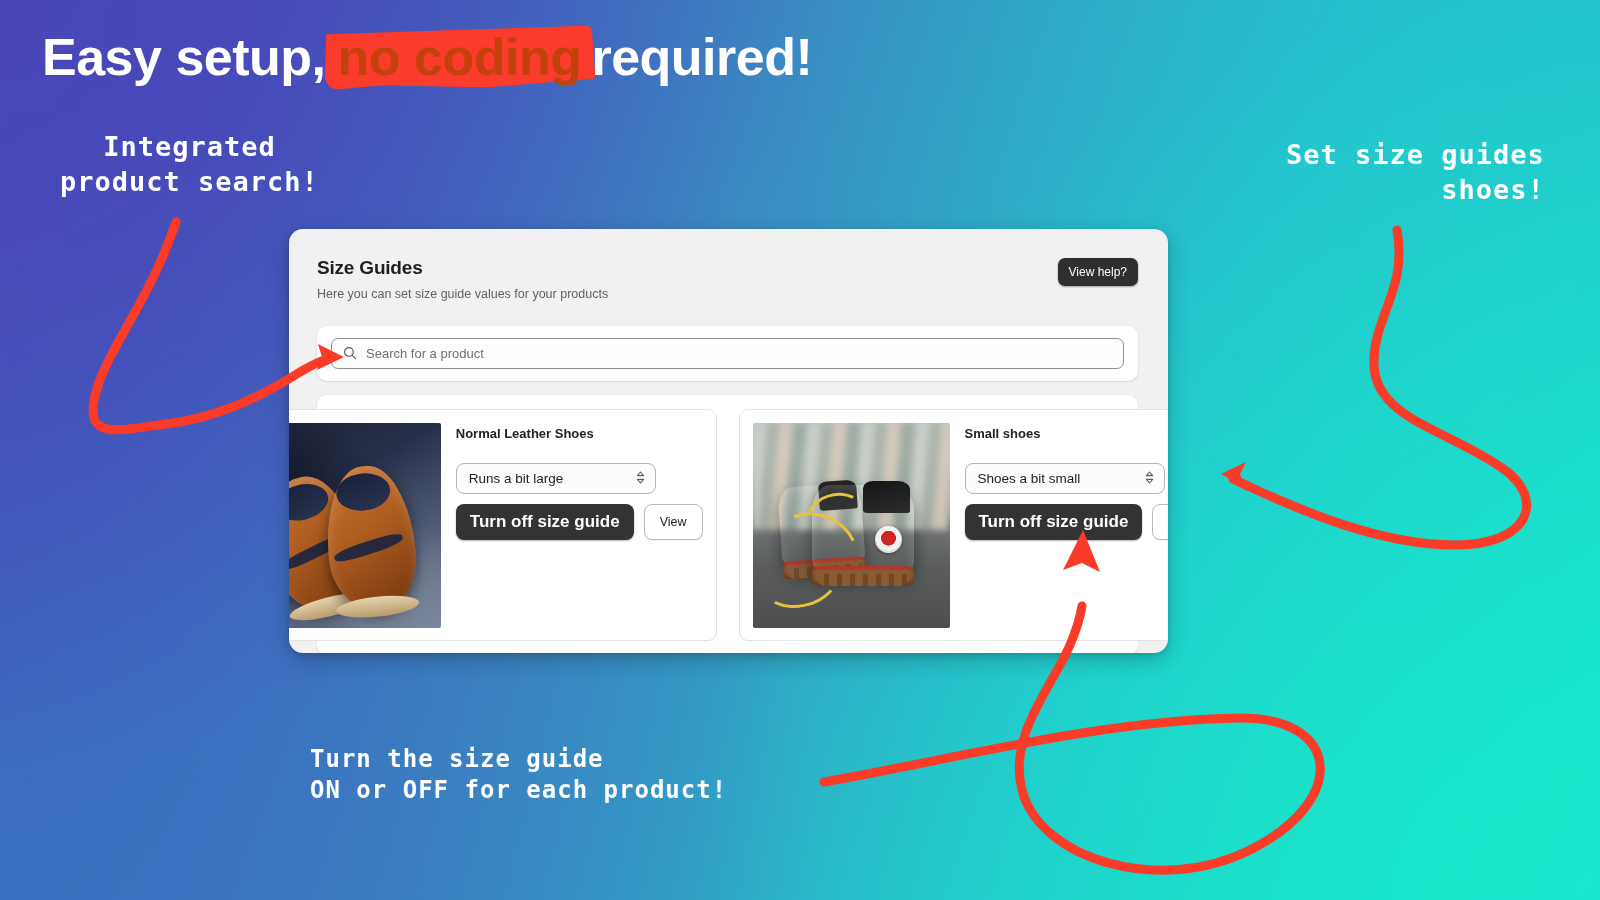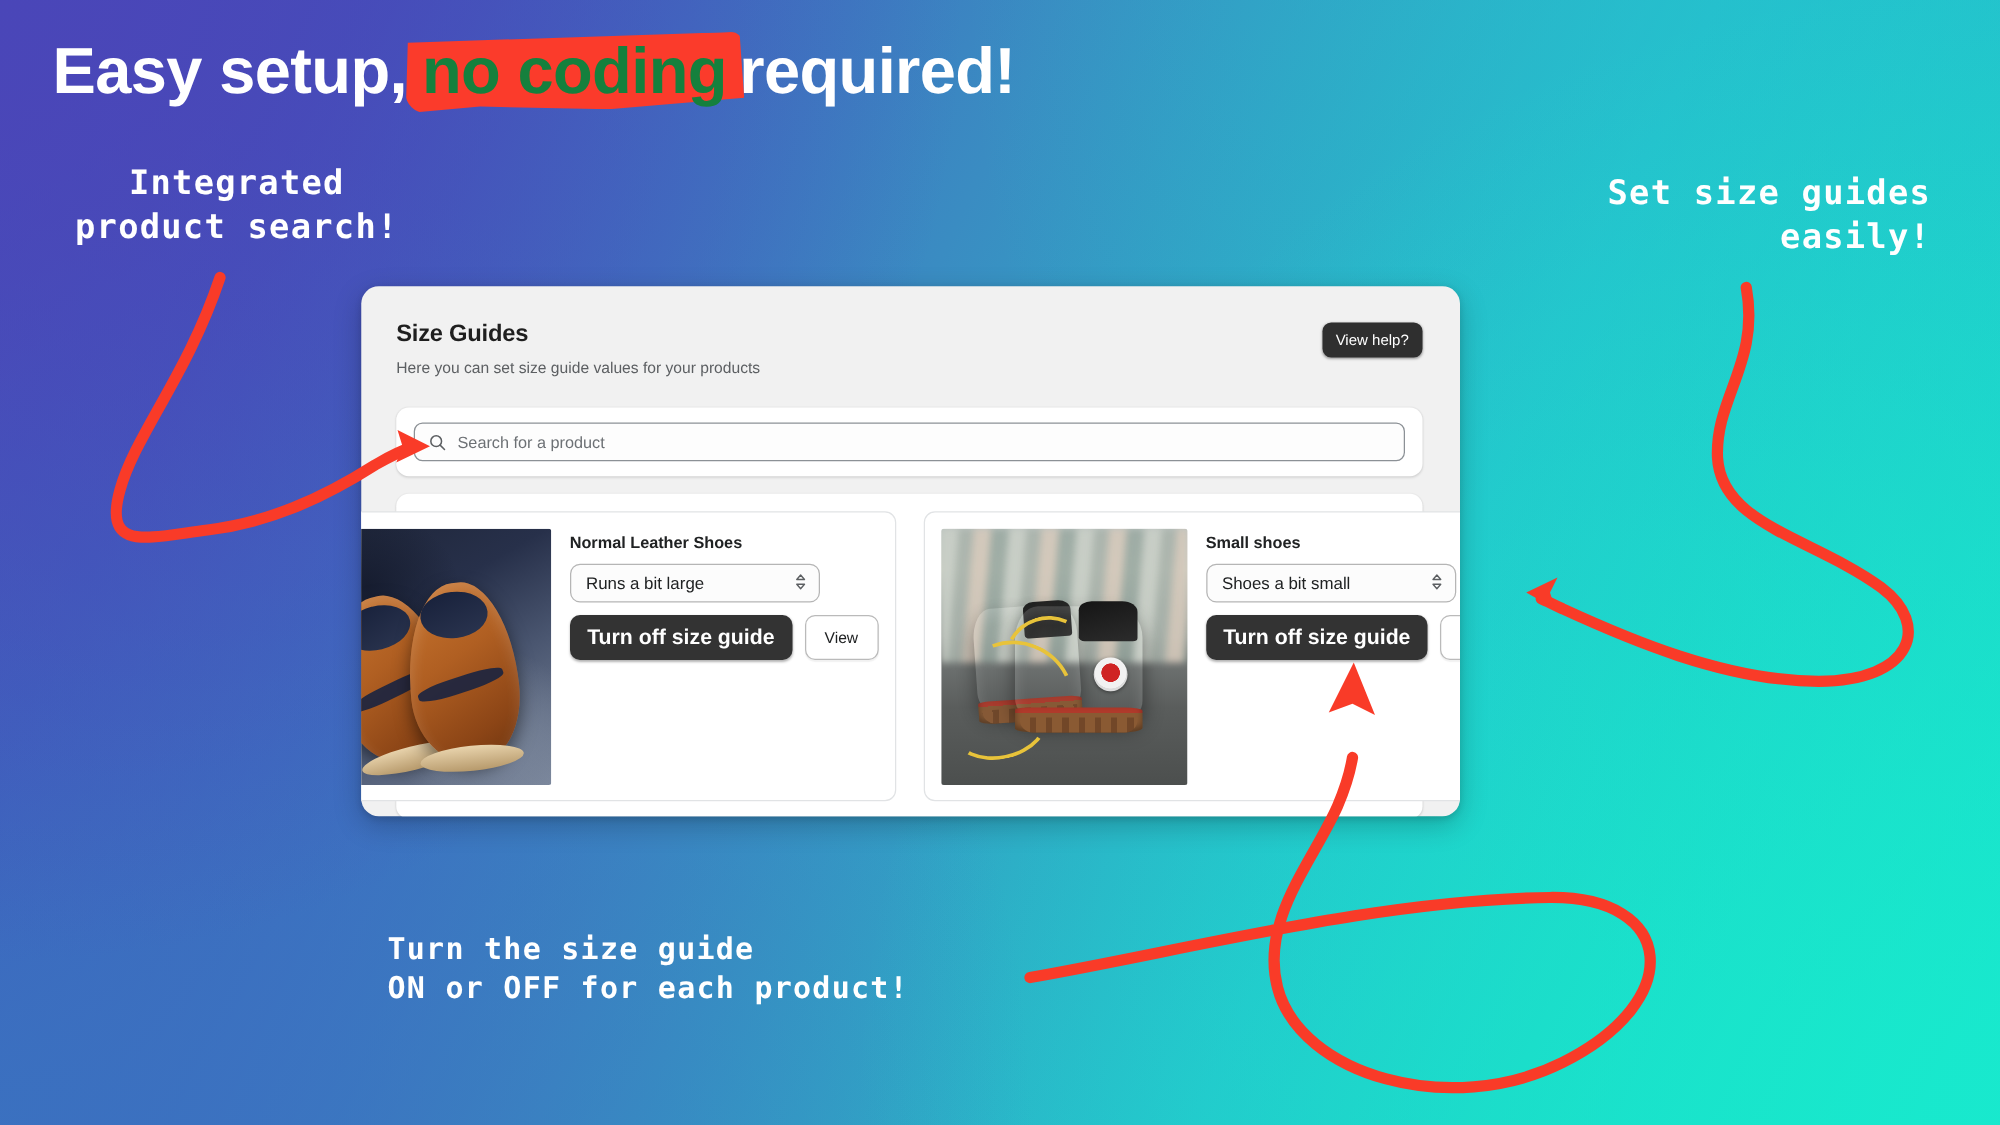--- a/index.html
+++ b/index.html
@@ -48,21 +48,21 @@
     white-space: nowrap;
     letter-spacing: -0.5px;
     line-height: 66px;
     font-weight: 400;
   }
   .headline .hl-plain { font-weight: 700; }
   .hl-highlight {
     position: relative;
     display: inline-block;
     font-weight: 700;
-    color: #15803d;
+    color: #c2410c;
     padding: 0 10px 0 12px;
     z-index: 1;
   }
   .hl-highlight::before {
     content: "";
     position: absolute;
     left: -2px;
     right: -3px;
     top: 4px;
     bottom: 2px;
@@ -148,21 +148,21 @@
   
   .search-panel {
     margin: 25px 30px 0 28px;
     background: #ffffff;
     border-radius: 10px;
     padding: 12px 14px;
     box-shadow: 0 1px 2px rgba(0,0,0,0.10), 0 0 0 1px rgba(0,0,0,0.02);
   }
   .search-box {
     display: flex;
-    align-items: flex-end;
+    align-items: flex-start;
     gap: 9px;
     border: 1px solid #8c9196;
     border-radius: 7px;
     background: #fdfdfd;
     padding: 7px 11px;
   }
   .search-box svg { flex: none; display: block; }
   .search-input {
     border: none;
     outline: none;
@@ -221,20 +221,21 @@
     width: 200px;
     border: 1px solid #b5b5b5;
     border-radius: 8px;
     background: #fcfcfc;
     padding: 7px 26px 7px 12px;
     font-size: 13.5px;
     color: #202223;
     cursor: pointer;
     white-space: nowrap;
     overflow: hidden;
+    margin-top: 12px;
   }
   .fit-select .chev {
     position: absolute;
     right: 9px;
     top: 50%;
     transform: translateY(-50%);
     display: block;
   }
   .btn-row { display: flex; gap: 10px; }
   .btn-primary {
@@ -361,21 +362,21 @@
 
 <div class="bg-overlay"></div>
 
 <div class="headline">
   <span class="hl-plain">Easy setup,</span><span class="hl-highlight">no coding</span><span class="hl-plain">required!</span>
 </div>
 
 <div class="annot" id="annot-left">Integrated
 product search!</div>
 <div class="annot" id="annot-right">Set size guides
-easily!</div>
+shoes!</div>
 <div class="annot" id="annot-bottom">Turn the size guide
 ON or OFF for each product!</div>
 
 <div class="app-window">
 
   <div class="app-header">
     <div class="app-title">Size Guides</div>
     <div class="app-subtitle">Here you can set size guide values for your products</div>
     <button class="need-help-btn">View help?</button>
   </div>

